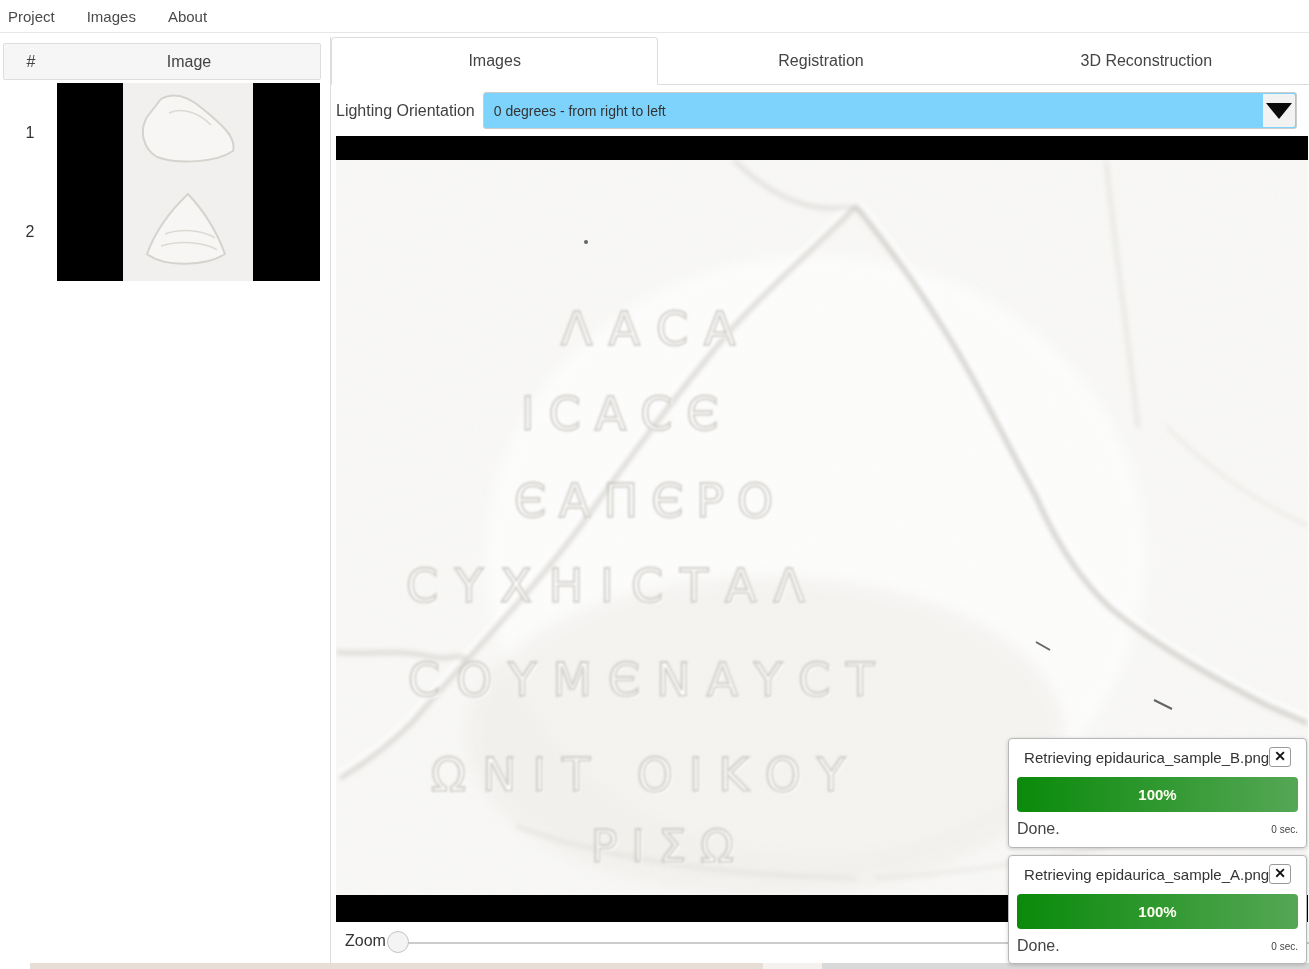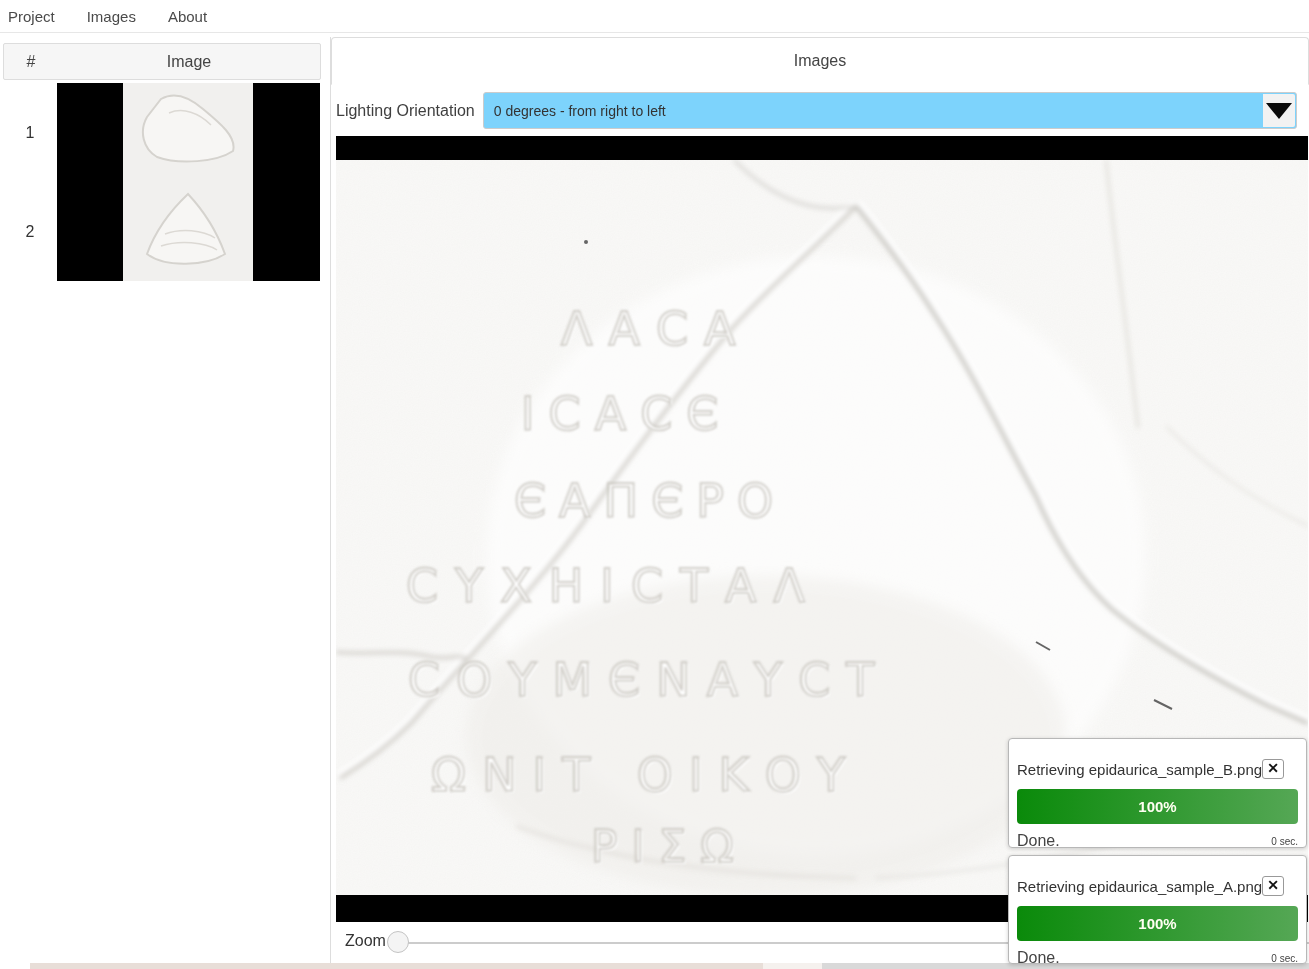--- a/index.html
+++ b/index.html
@@ -83,21 +83,21 @@
     background:#f4f4f4; border:1px solid #c3c3c3; cursor:pointer;
   }
   
   .toast {
     position:absolute; left:1008px; width:299px; background:#fff;
     border:1px solid var(--toast-border, #b7b7b7); border-radius:4px;
     box-shadow:0 1px 4px rgba(0,0,0,.18); padding:5px 8px 8px 8px; z-index:20;
   }
   .toast-1 { top:738px; height:110px; }
   .toast-2 { top:855px; height:109px; }
-  .toast-head { display:flex; align-items:center; justify-content:flex-start; height:26px;margin-top:12px; }
+  .toast-head { display:flex; align-items:center; justify-content:center; height:26px; }
   .toast-title { font-size:15px; color:#333; white-space:nowrap; }
   .toast-close {
     font-size:14px; font-weight:900; color:#111; line-height:17px;
     border:1px solid #999; border-radius:3px; padding:0 4px 1px 4px;
     cursor:pointer; background:#fff;
   }
   .progress {
     margin-top:7px; height:35px; border-radius:4px;
     background:linear-gradient(90deg, var(--progress-start,#0a8a0a), var(--progress-end,#55a755));
     display:flex; align-items:center; justify-content:center;
@@ -149,20 +149,22 @@
           <path d="M104,64 C122,58 148,60 160,68" fill="none" stroke="#dcd9d4" stroke-width="1.5"></path>
         </svg>
       </div>
     </div>
   </div>
 </div>
 
 <div class="main-panel">
   <div class="tabs">
     <div class="tab active">Images</div>
+    <div class="tab">Registration</div>
+    <div class="tab">3D Reconstruction</div>
   </div>
 
   <div class="lighting-row">
     <span class="lighting-label">Lighting Orientation</span>
     <div class="select-box">
       <span class="select-value">0 degrees - from right to left</span>
       <div class="select-arrow-btn">
         <div class="tri"></div>
       </div>
     </div>

